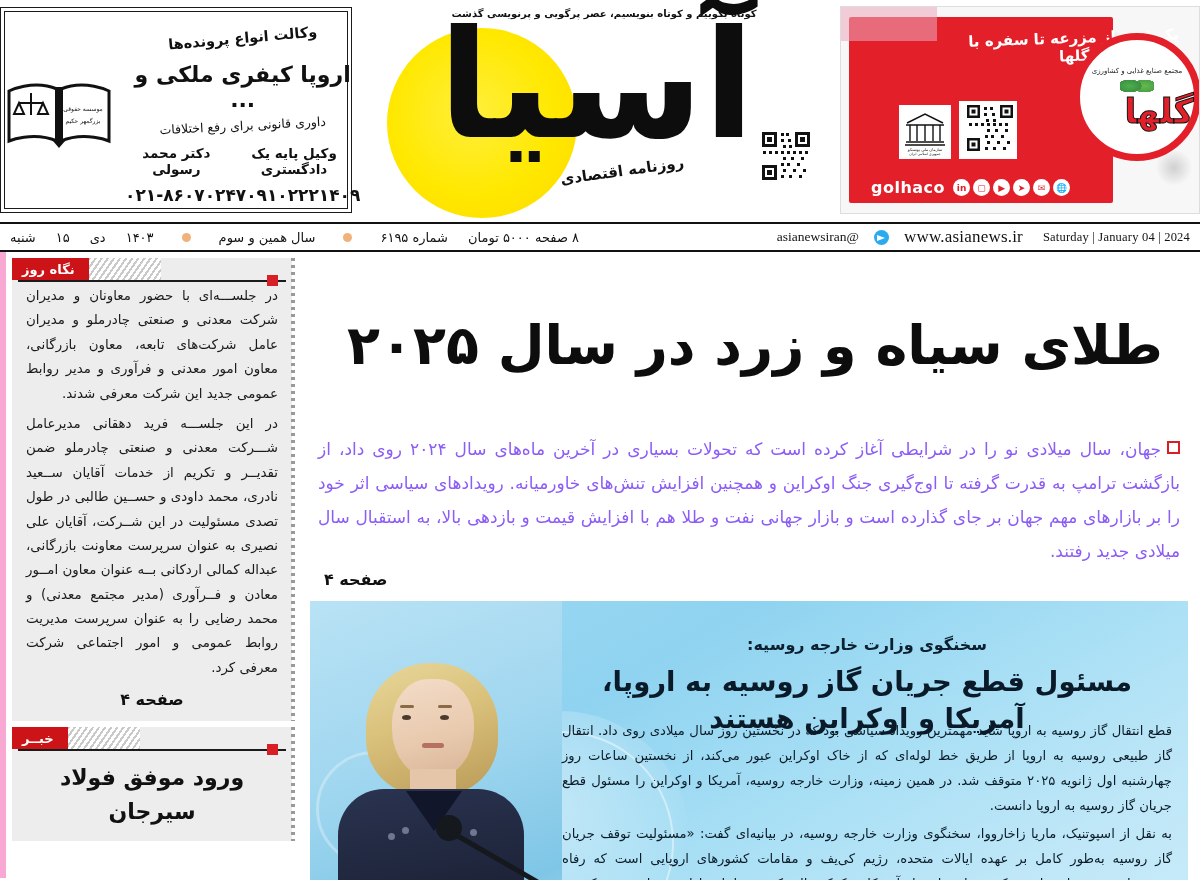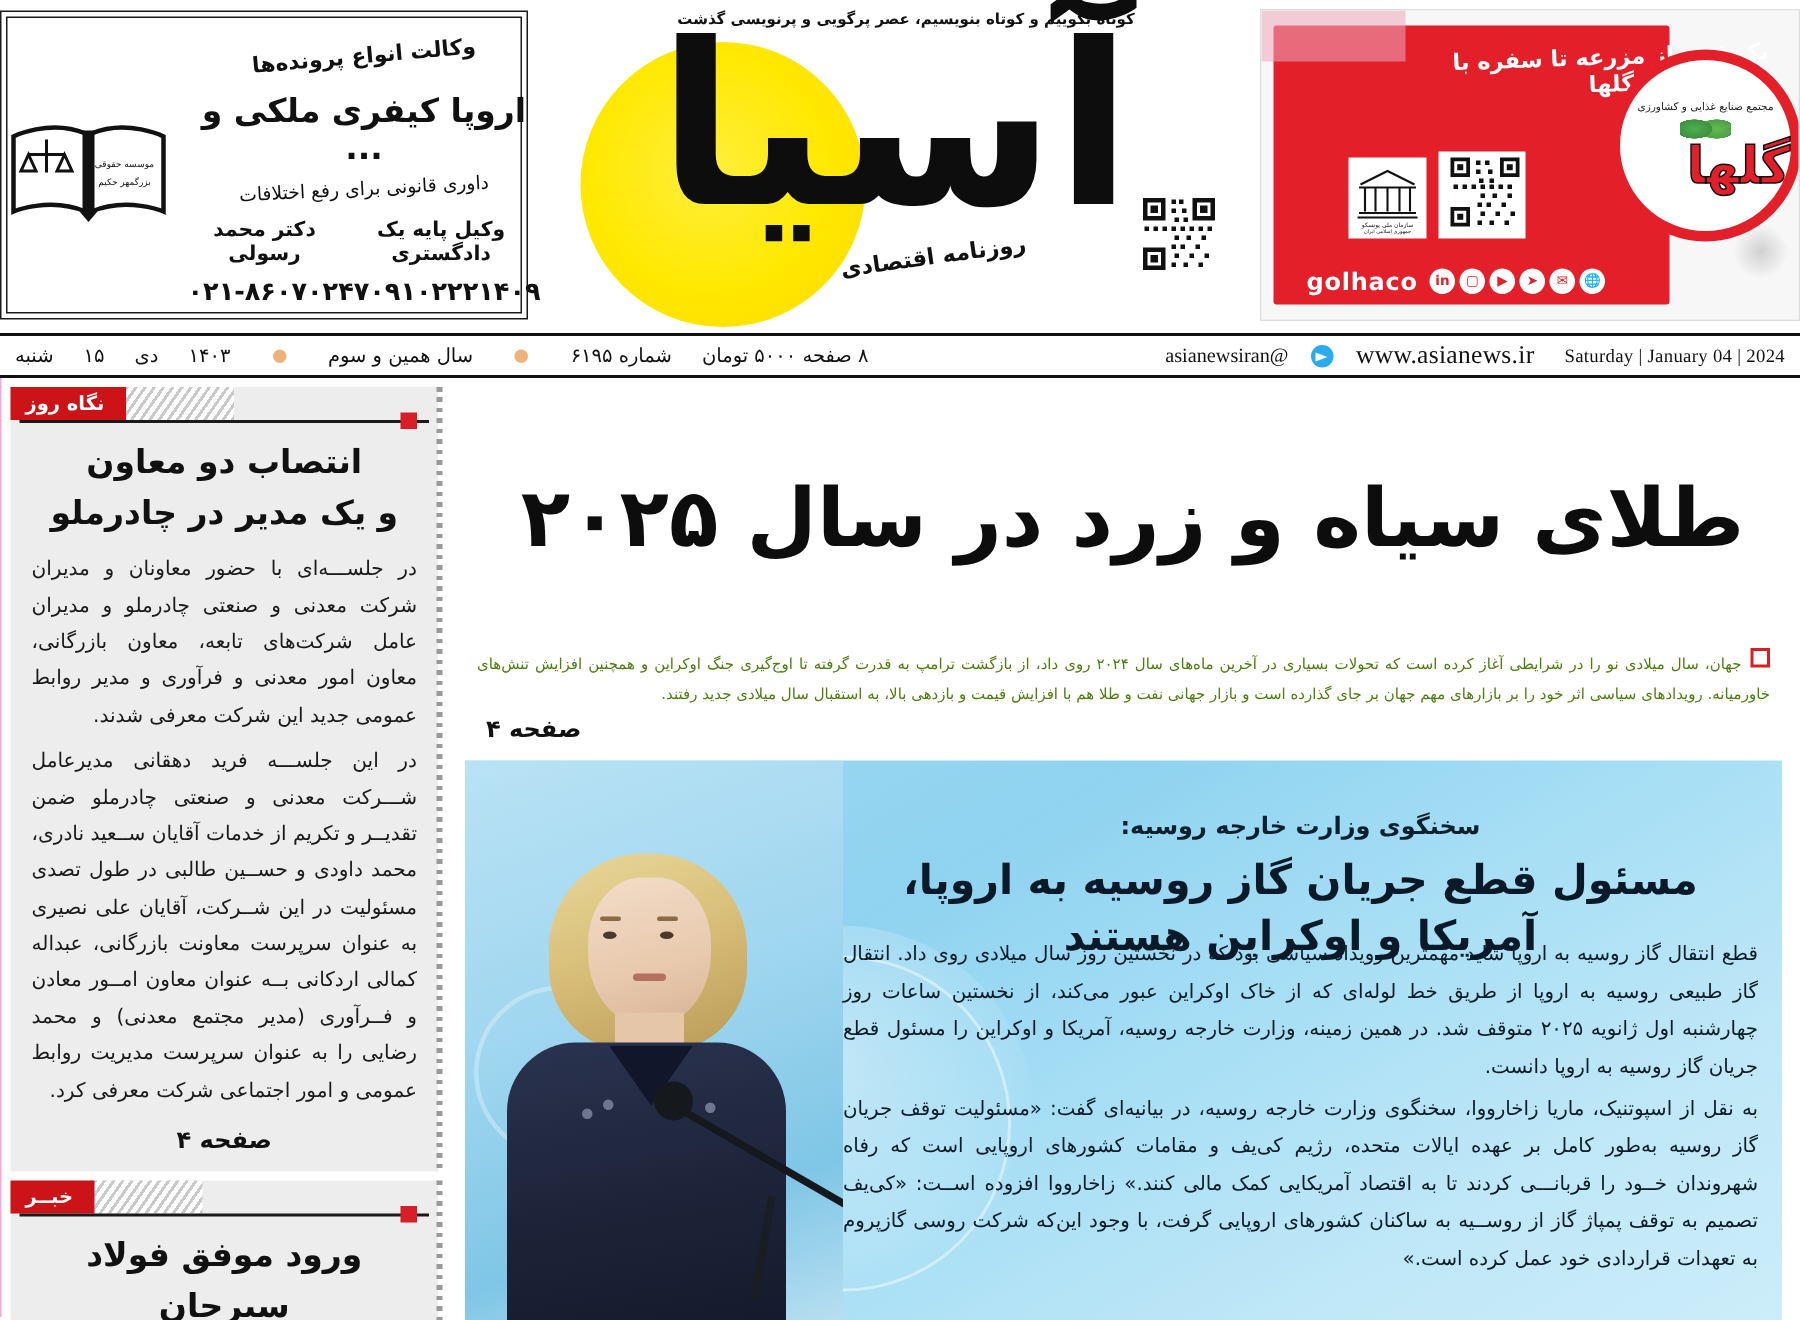--- a/index.html
+++ b/index.html
@@ -95,21 +95,21 @@
   .ib-dot{width:9px;height:9px;border-radius:50%;background:#f0b27a;margin:0 18px;}
   .ib-en{font-family:"Liberation Serif",serif;font-size:12.5px;letter-spacing:.2px;}
   .ib-url{font-family:"Liberation Serif",serif;font-size:17px;letter-spacing:.2px;}
   .tg-icon{width:15px;height:15px;border-radius:50%;background:#2aabee;display:inline-block;position:relative;vertical-align:-3px;margin:0 5px;}
   .tg-icon:after{content:"";position:absolute;left:3px;top:5px;border-left:8px solid #fff;border-top:3px solid transparent;border-bottom:3px solid transparent;}
   .ib-handle{font-family:"Liberation Serif",serif;font-size:13.5px;}
   .ib-spacer{flex:1;}
 
   
   .body-wrap{display:flex;flex-direction:row-reverse;width:1200px;height:626px;}
-  .sidebar{width:300px;box-sizing:border-box;border-left:1px solid #f9a8d4;background:#fff;}
+  .sidebar{width:300px;box-sizing:border-box;border-left:6px solid #f9a8d4;background:#fff;}
   .mainarea{flex:1;box-sizing:border-box;padding:0;}
 
   
   .side-block{position:relative;background:#ededed;margin:6px 8px 0 6px;padding:0 0 6px 0;}
   .tagstrip{display:flex;flex-direction:row-reverse;align-items:stretch;height:22px;}
   .tag-red{background:#cc1418;color:#fff;font-size:13px;font-weight:bold;
            padding:0 14px 0 10px;display:flex;align-items:center;letter-spacing:4px;}
   .tag-hatch{width:72px;background:repeating-linear-gradient(-55deg,#c9c9c9 0 2px,#fff 2px 5px);}
   .tag-rule{position:relative;height:2px;background:#1a1a1a;margin:0 6px 0 6px;}
   .tag-sq{position:absolute;right:8px;top:-5px;width:11px;height:11px;background:#d81f26;}
@@ -127,22 +127,22 @@
   }
   .perf-edge{position:absolute;right:-3px;top:0;bottom:0;width:4px;
      background:repeating-linear-gradient(to bottom,#9a9a9a 0 3px,transparent 3px 7px);}
 
   
   .lead-head{
     font-size:54px;font-weight:bold;text-align:center;line-height:1.18;
     padding:26px 8px 4px 18px;letter-spacing:-1px;color:#0d0d0d;
   }
   .lead-para{
-    font-size:10px;line-height:2.0;text-align:justify;
-    padding:14px 20px 0 18px;position:relative;color:#4d7c0f;
+    font-size:17px;line-height:2.0;text-align:justify;
+    padding:14px 20px 0 18px;position:relative;color:#8b5cf6;
   }
   .lead-bullet{display:inline-block;width:9px;height:9px;border:2px solid #d81f26;margin-left:6px;vertical-align:1px;}
   .lead-page{font-size:16px;font-weight:bold;padding:2px 0 0 24px;text-align:left;}
 
   
   .photo-article{
     position:relative;margin:12px 12px 0 10px;height:418px;overflow:hidden;
     background:linear-gradient(150deg,#9fd9f2 0%,#8fd3f0 28%,#a8dff5 52%,#bfe7f7 74%,#cfeefa 100%);
   }
   .globe{position:absolute;left:120px;top:110px;width:260px;height:260px;border-radius:50%;
@@ -375,24 +375,20 @@
 
       <div class="side-block">
         <div class="perf-edge"></div>
         <div class="tagstrip">
           <div class="tag-red">نگاه روز</div>
           <div class="tag-hatch"></div>
         </div>
         <div class="tag-rule">
             <span class="tag-sq"></span>
           </div>
-        <div class="side-head">
-          <div>انتصاب دو معاون</div>
-          <div>و یک مدیر در چادرملو</div>
-        </div>
         <div class="side-body">
           <p>در جلســـه‌ای با حضور معاونان و مدیران شرکت معدنی و صنعتی چادرملو و مدیران عامل شرکت‌های تابعه، معاون بازرگانی، معاون امور معدنی و فرآوری و مدیر روابط عمومی جدید این شرکت معرفی شدند.</p>
           <p>در این جلســـه فرید دهقانی مدیرعامل شـــرکت معدنی و صنعتی چادرملو ضمن تقدیــر و تکریم از خدمات آقایان ســعید نادری، محمد داودی و حســین طالبی در طول تصدی مسئولیت در این شــرکت، آقایان علی نصیری به عنوان سرپرست معاونت بازرگانی، عبداله کمالی اردکانی بــه عنوان معاون امــور معادن و فــرآوری (مدیر مجتمع معدنی) و محمد رضایی را به عنوان سرپرست مدیریت روابط عمومی و امور اجتماعی شرکت معرفی کرد.</p>
         </div>
         <div class="side-page">صفحه ۴</div>
       </div>
 
       <div class="side-block">
         <div class="perf-edge"></div>
         <div class="tagstrip">

